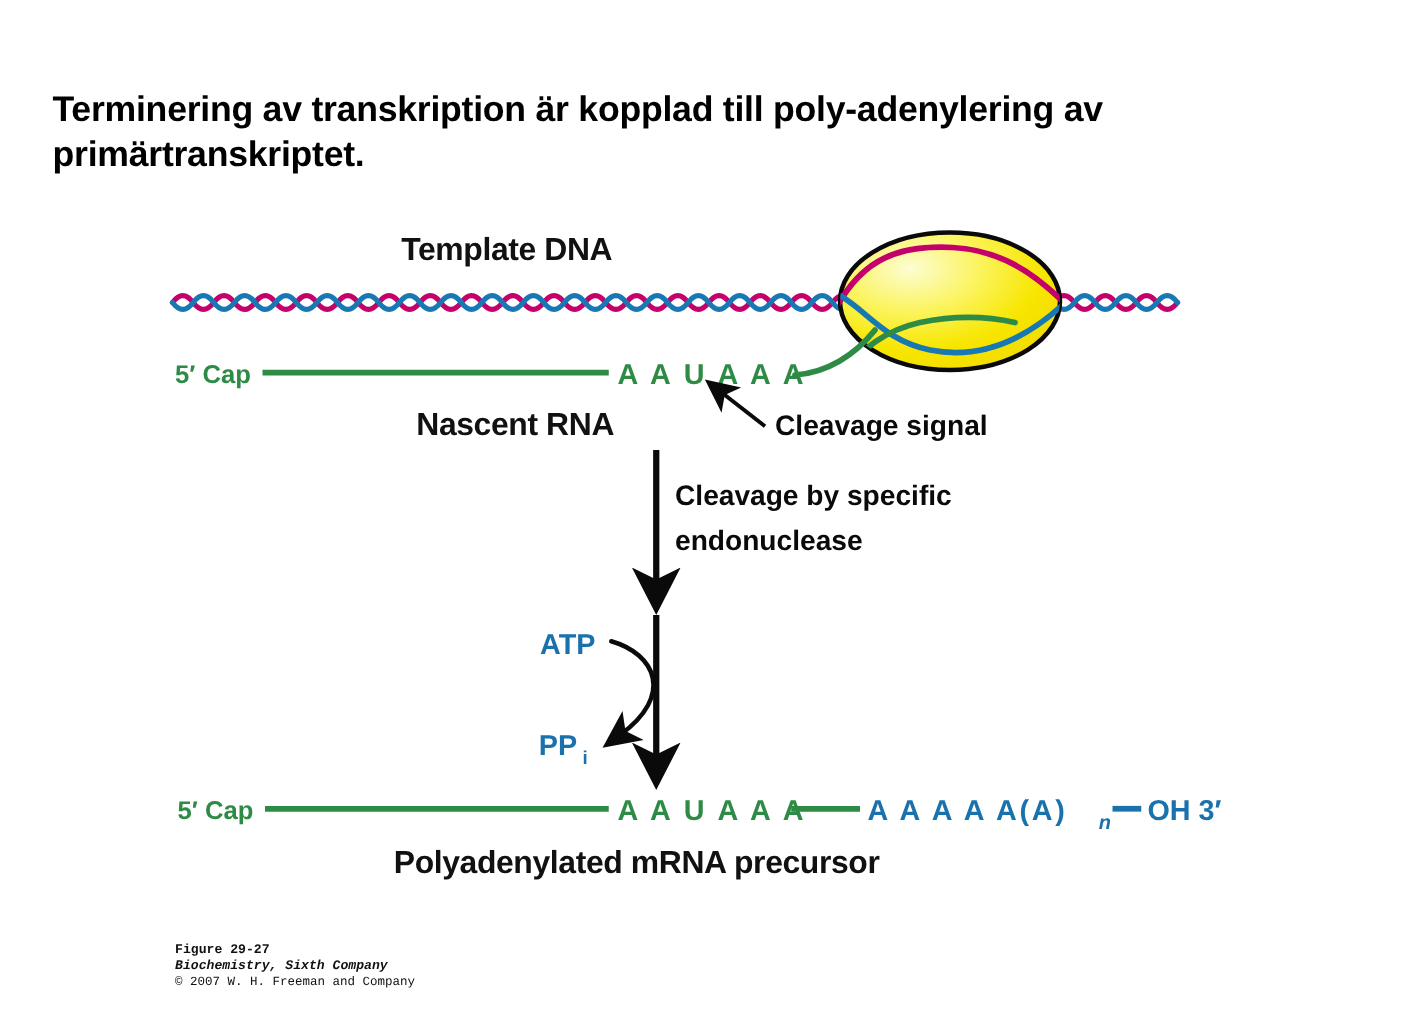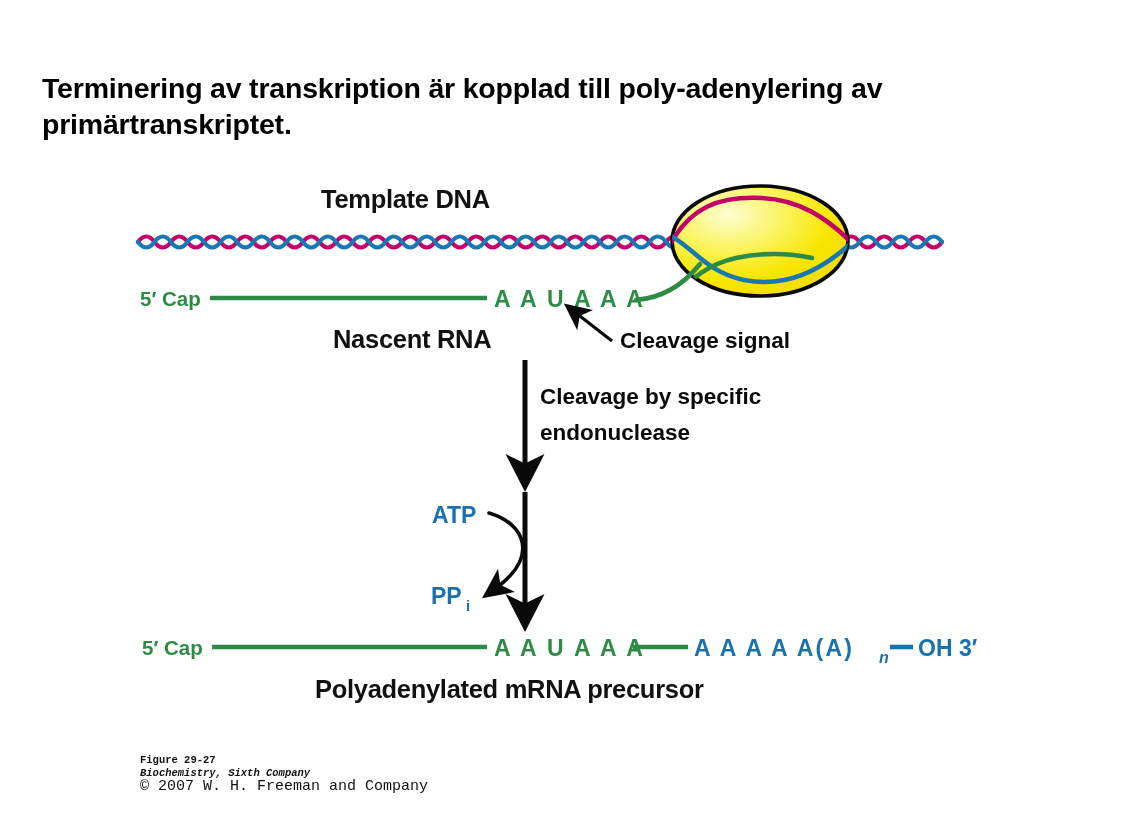--- a/index.html
+++ b/index.html
@@ -77,21 +77,21 @@
     font-weight: bold;
     line-height: 13px;
   }
   .footer .f2 {
     font-size: 10.5px;
     font-weight: bold;
     font-style: italic;
     line-height: 13px;
   }
   .footer .f3 {
-    font-size: 15px;
+    font-size: 10px;
     font-weight: normal;
     line-height: 13px;
   }
 </style>
 </head>
 <body>
 
 <div id="slide">
 
   <div class="title">Terminering av transkription är kopplad till poly-adenylering av primärtranskriptet.</div>

